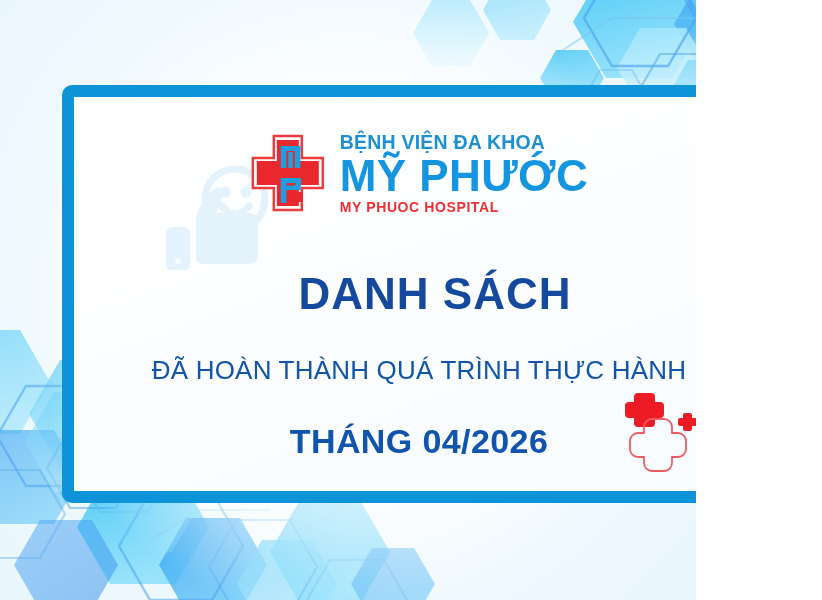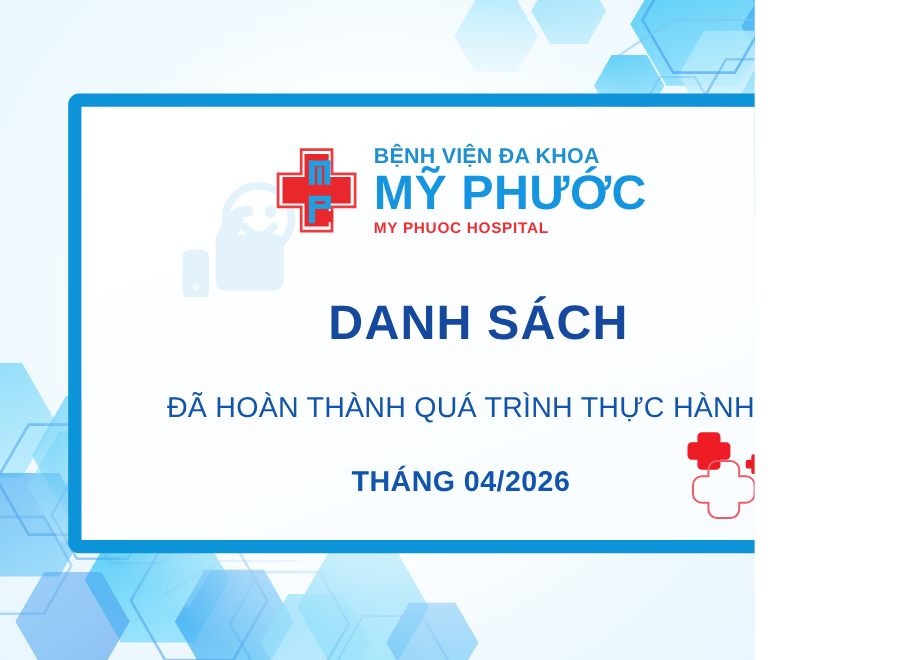--- a/index.html
+++ b/index.html
@@ -5,20 +5,21 @@
   html,body{margin:0;padding:0;}
   body{
     width:822px;height:600px;overflow:hidden;
     font-family:"Liberation Sans", sans-serif;
     background:#ffffff;
   }
   .stage{
     position:relative;width:686px;height:600px;overflow:hidden;
     background:
       radial-gradient(circle at 50% 45%, #ffffff 0%, #f4fbff 45%, #e9f6fd 100%);
+    padding-left: 10px;
   }
 
   
   .hexlayer{position:absolute;inset:0;pointer-events:none;}
 
   
   .veil{
     position:absolute;inset:0;pointer-events:none;
     background:radial-gradient(ellipse 54% 62% at 50% 50%,
       rgba(255,255,255,.97) 0%,
@@ -68,21 +69,21 @@
     position:absolute;left:0;right:0;top:172px;text-align:center;
     font-size:44px;font-weight:bold;color:#14499e;letter-spacing:1px;margin-left:32px;
   }
   .h-sub{
     position:absolute;left:0;right:0;top:258px;text-align:center;
     font-size:26px;font-weight:normal;color:#1054ac;letter-spacing:.2px;
     white-space:nowrap;
   }
   .h-month{
     position:absolute;left:0;right:0;top:325px;text-align:center;
-    font-size:26px;font-weight:bold;color:#1054ac;letter-spacing:.4px;
+    font-size:34px;font-weight:bold;color:#1054ac;letter-spacing:.4px;
   }
 
   
   .crosses{position:absolute;right:48px;bottom:18px;width:92px;height:86px;}
 </style>
 </head>
 <body>
 
 <div class="stage">
 

